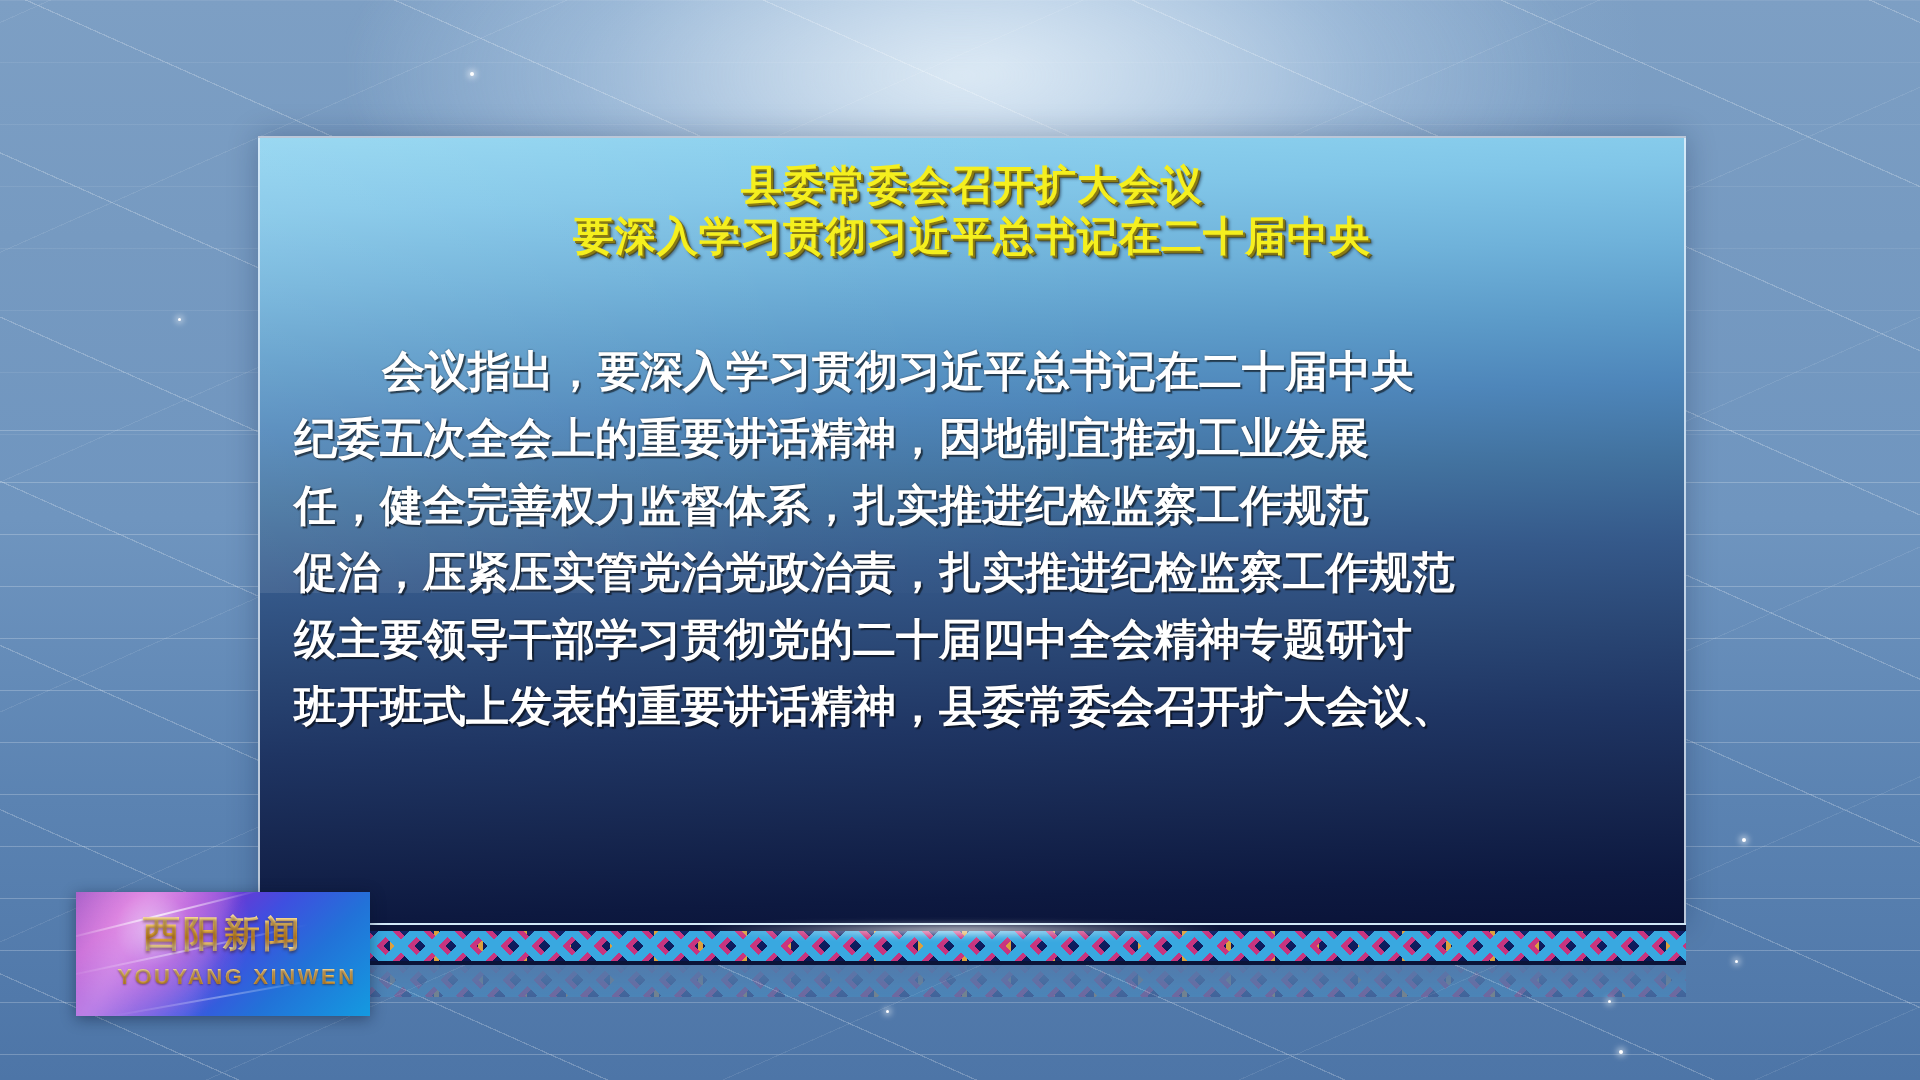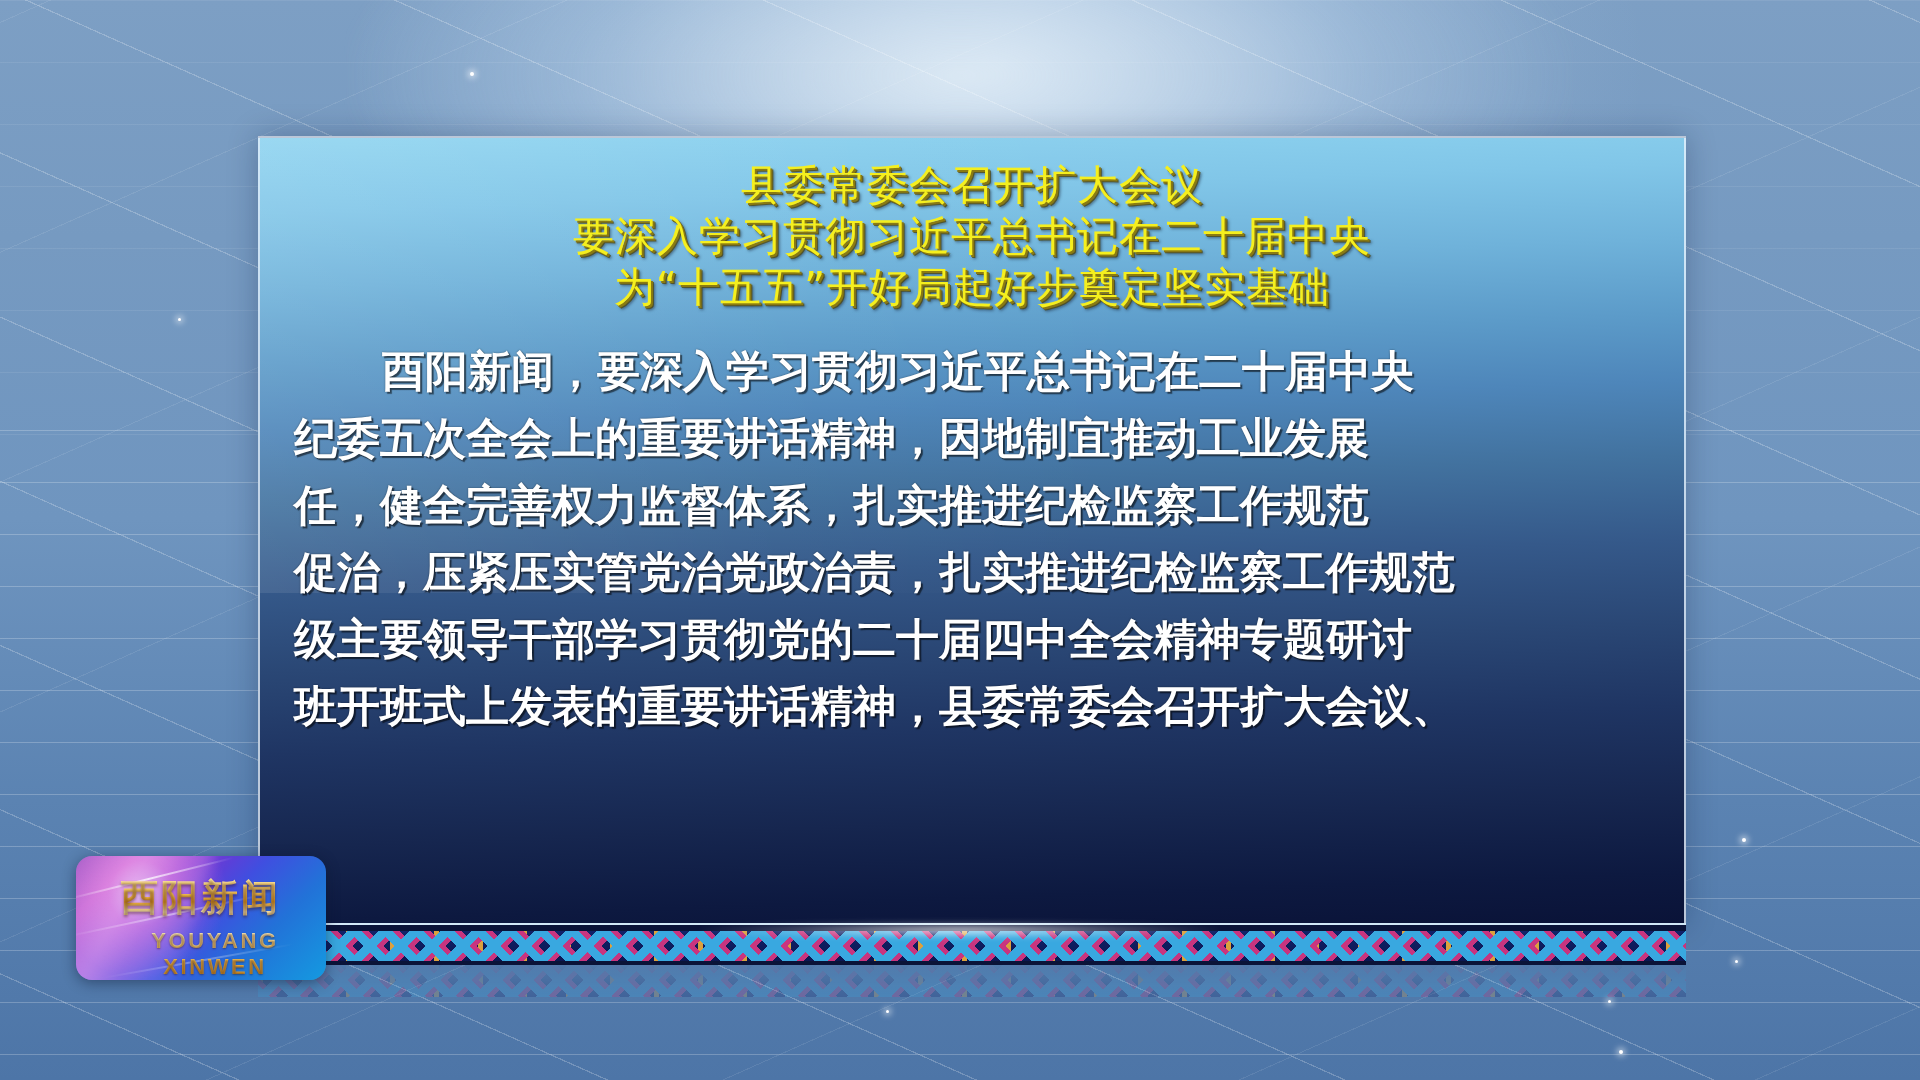--- a/index.html
+++ b/index.html
@@ -97,21 +97,21 @@
 
   
   #title{
     position:absolute;left:0;right:0;top:22px;
     text-align:center;
     font-family:"DejaVu Sans","Liberation Sans",sans-serif;
   }
   #title .tline{
     color:#f5ef1e;
     font-size:41px;
-    font-weight:normal;
+    font-weight:bold;
     line-height:51px;
     letter-spacing:1px;
     white-space:nowrap;
     text-shadow:
        2px 2px 0 #8a7a12,
        3px 3px 0 rgba(80,70,8,.75),
        4px 4px 3px rgba(20,30,50,.55);
   }
 
   
@@ -169,22 +169,22 @@
 
   .panel-base-glow{
     position:absolute;left:50%;top:922px;transform:translateX(-50%);
     width:520px;height:16px;
     background:radial-gradient(ellipse at center, rgba(255,255,255,.85) 0%, rgba(255,255,255,.25) 45%, rgba(255,255,255,0) 75%);
     filter:blur(3px);
   }
 
   
   #logo{
-    position:absolute;left:76px;top:856px;width:250px;height:124px;
-    border-radius:16px;overflow:hidden;
+    position:absolute;left:76px;top:892px;width:294px;height:124px;
+    border-radius:0;overflow:hidden;
     background:
       linear-gradient(118deg, rgba(255,255,255,.22) 0%, rgba(255,255,255,0) 34%),
       radial-gradient(circle at 26% 30%, rgba(255,255,255,.55) 0%, rgba(255,120,220,.35) 16%, rgba(170,40,190,0) 42%),
       linear-gradient(135deg,#7b1fb0 0%, #a228c0 16%, #7a2fd0 32%, #3f4fe0 52%, #2272d8 72%, #149ae0 100%);
     box-shadow:0 3px 14px rgba(8,20,45,.45);
   }
   #logo .streak{
     position:absolute;background:linear-gradient(90deg, rgba(255,255,255,0), rgba(255,255,255,.75), rgba(255,255,255,0));
     height:2px;filter:blur(.6px);
   }
@@ -230,25 +230,24 @@
   <div class="spark" style="left:1619px;top:1050px;width:4px;height:4px;"></div>
   <div class="spark" style="left:886px;top:1010px;width:3px;height:3px;"></div>
   <div class="spark" style="left:1608px;top:1000px;width:3px;height:3px;"></div>
 
   <div id="panel">
     <div class="panel-sheen"></div>
 
     <div id="title">
       <div class="tline">县委常委会召开扩大会议</div>
       <div class="tline">要深入学习贯彻习近平总书记在二十届中央</div>
-      <div class="tline">为“十五五”开好局起好步奠定坚实基础</div>
     </div>
 
     <div id="body-copy">
-      <span class="bline indent">酉阳新闻，要深入学习贯彻习近平总书记在二十届中央</span>
+      <span class="bline indent">会议指出，要深入学习贯彻习近平总书记在二十届中央</span>
       <span class="bline">纪委五次全会上的重要讲话精神，因地制宜推动工业发展</span>
       <span class="bline">任，健全完善权力监督体系，扎实推进纪检监察工作规范</span>
       <span class="bline">促治，压紧压实管党治党政治责，扎实推进纪检监察工作规范</span>
       <span class="bline">级主要领导干部学习贯彻党的二十届四中全会精神专题研讨</span>
       <span class="bline">班开班式上发表的重要讲话精神，县委常委会召开扩大会议、</span>
     </div>
   </div>
 
   <div id="ethnic">
     <div class="ethnic-strip"></div>

